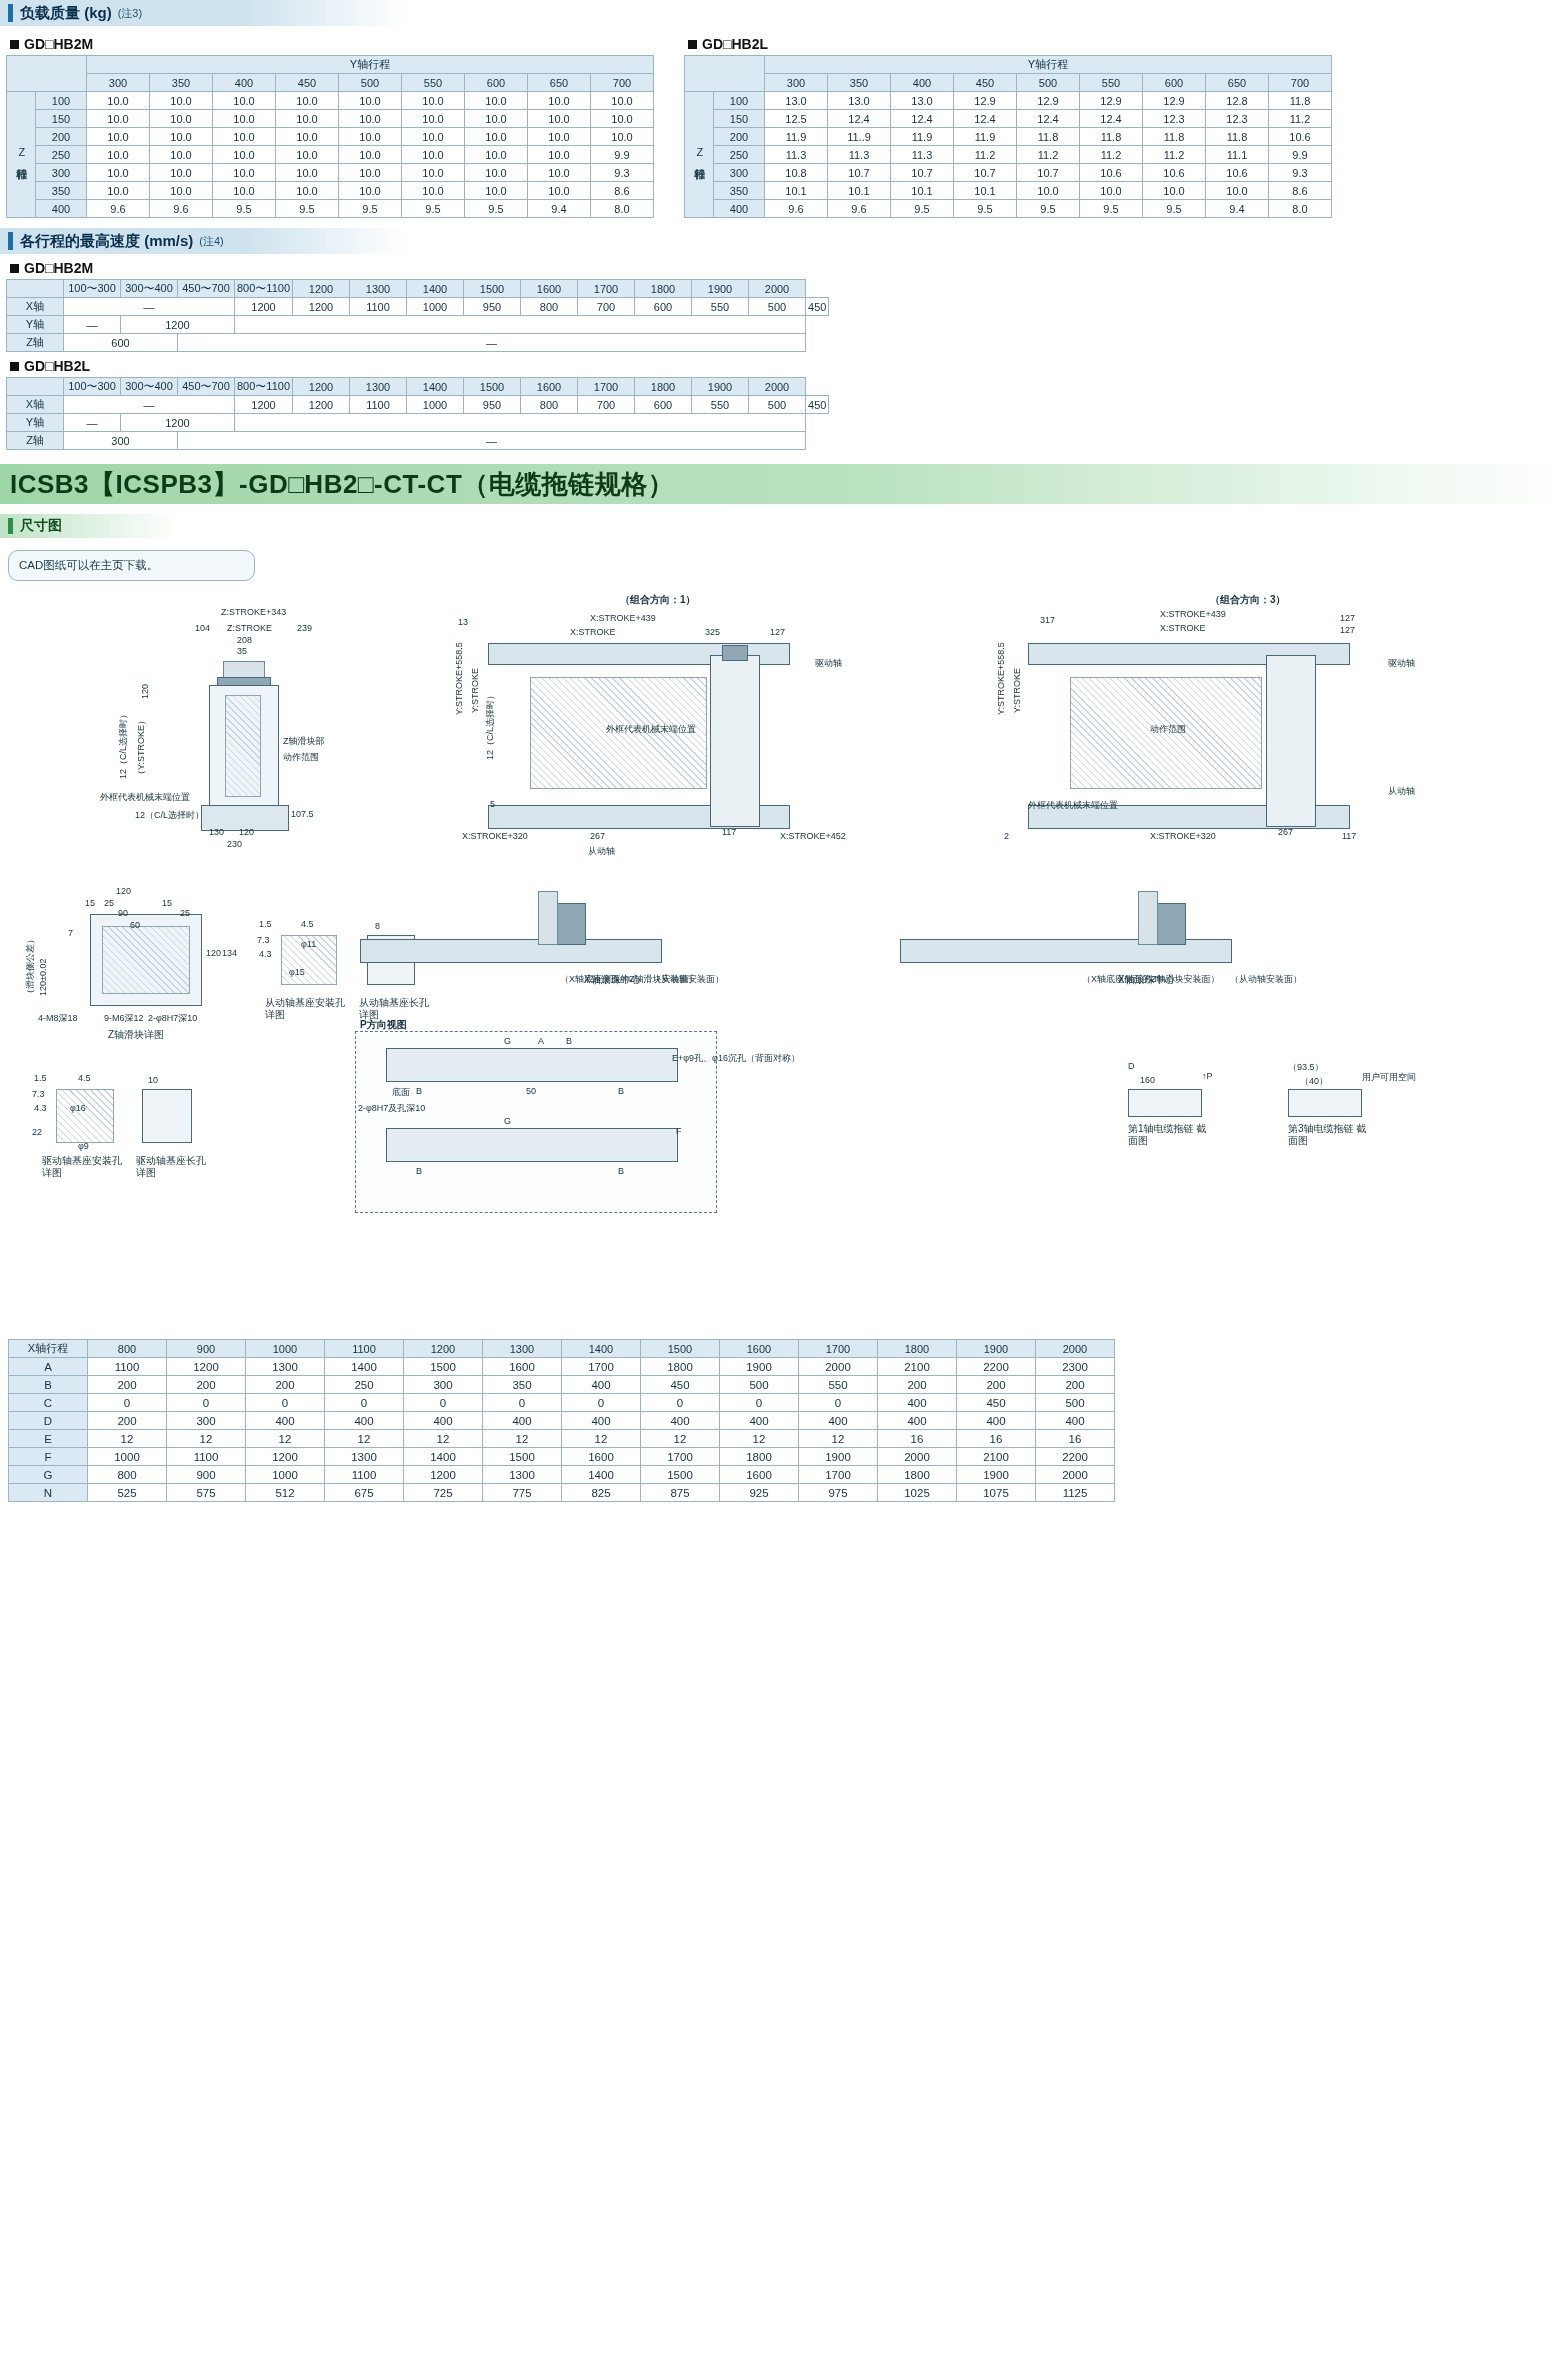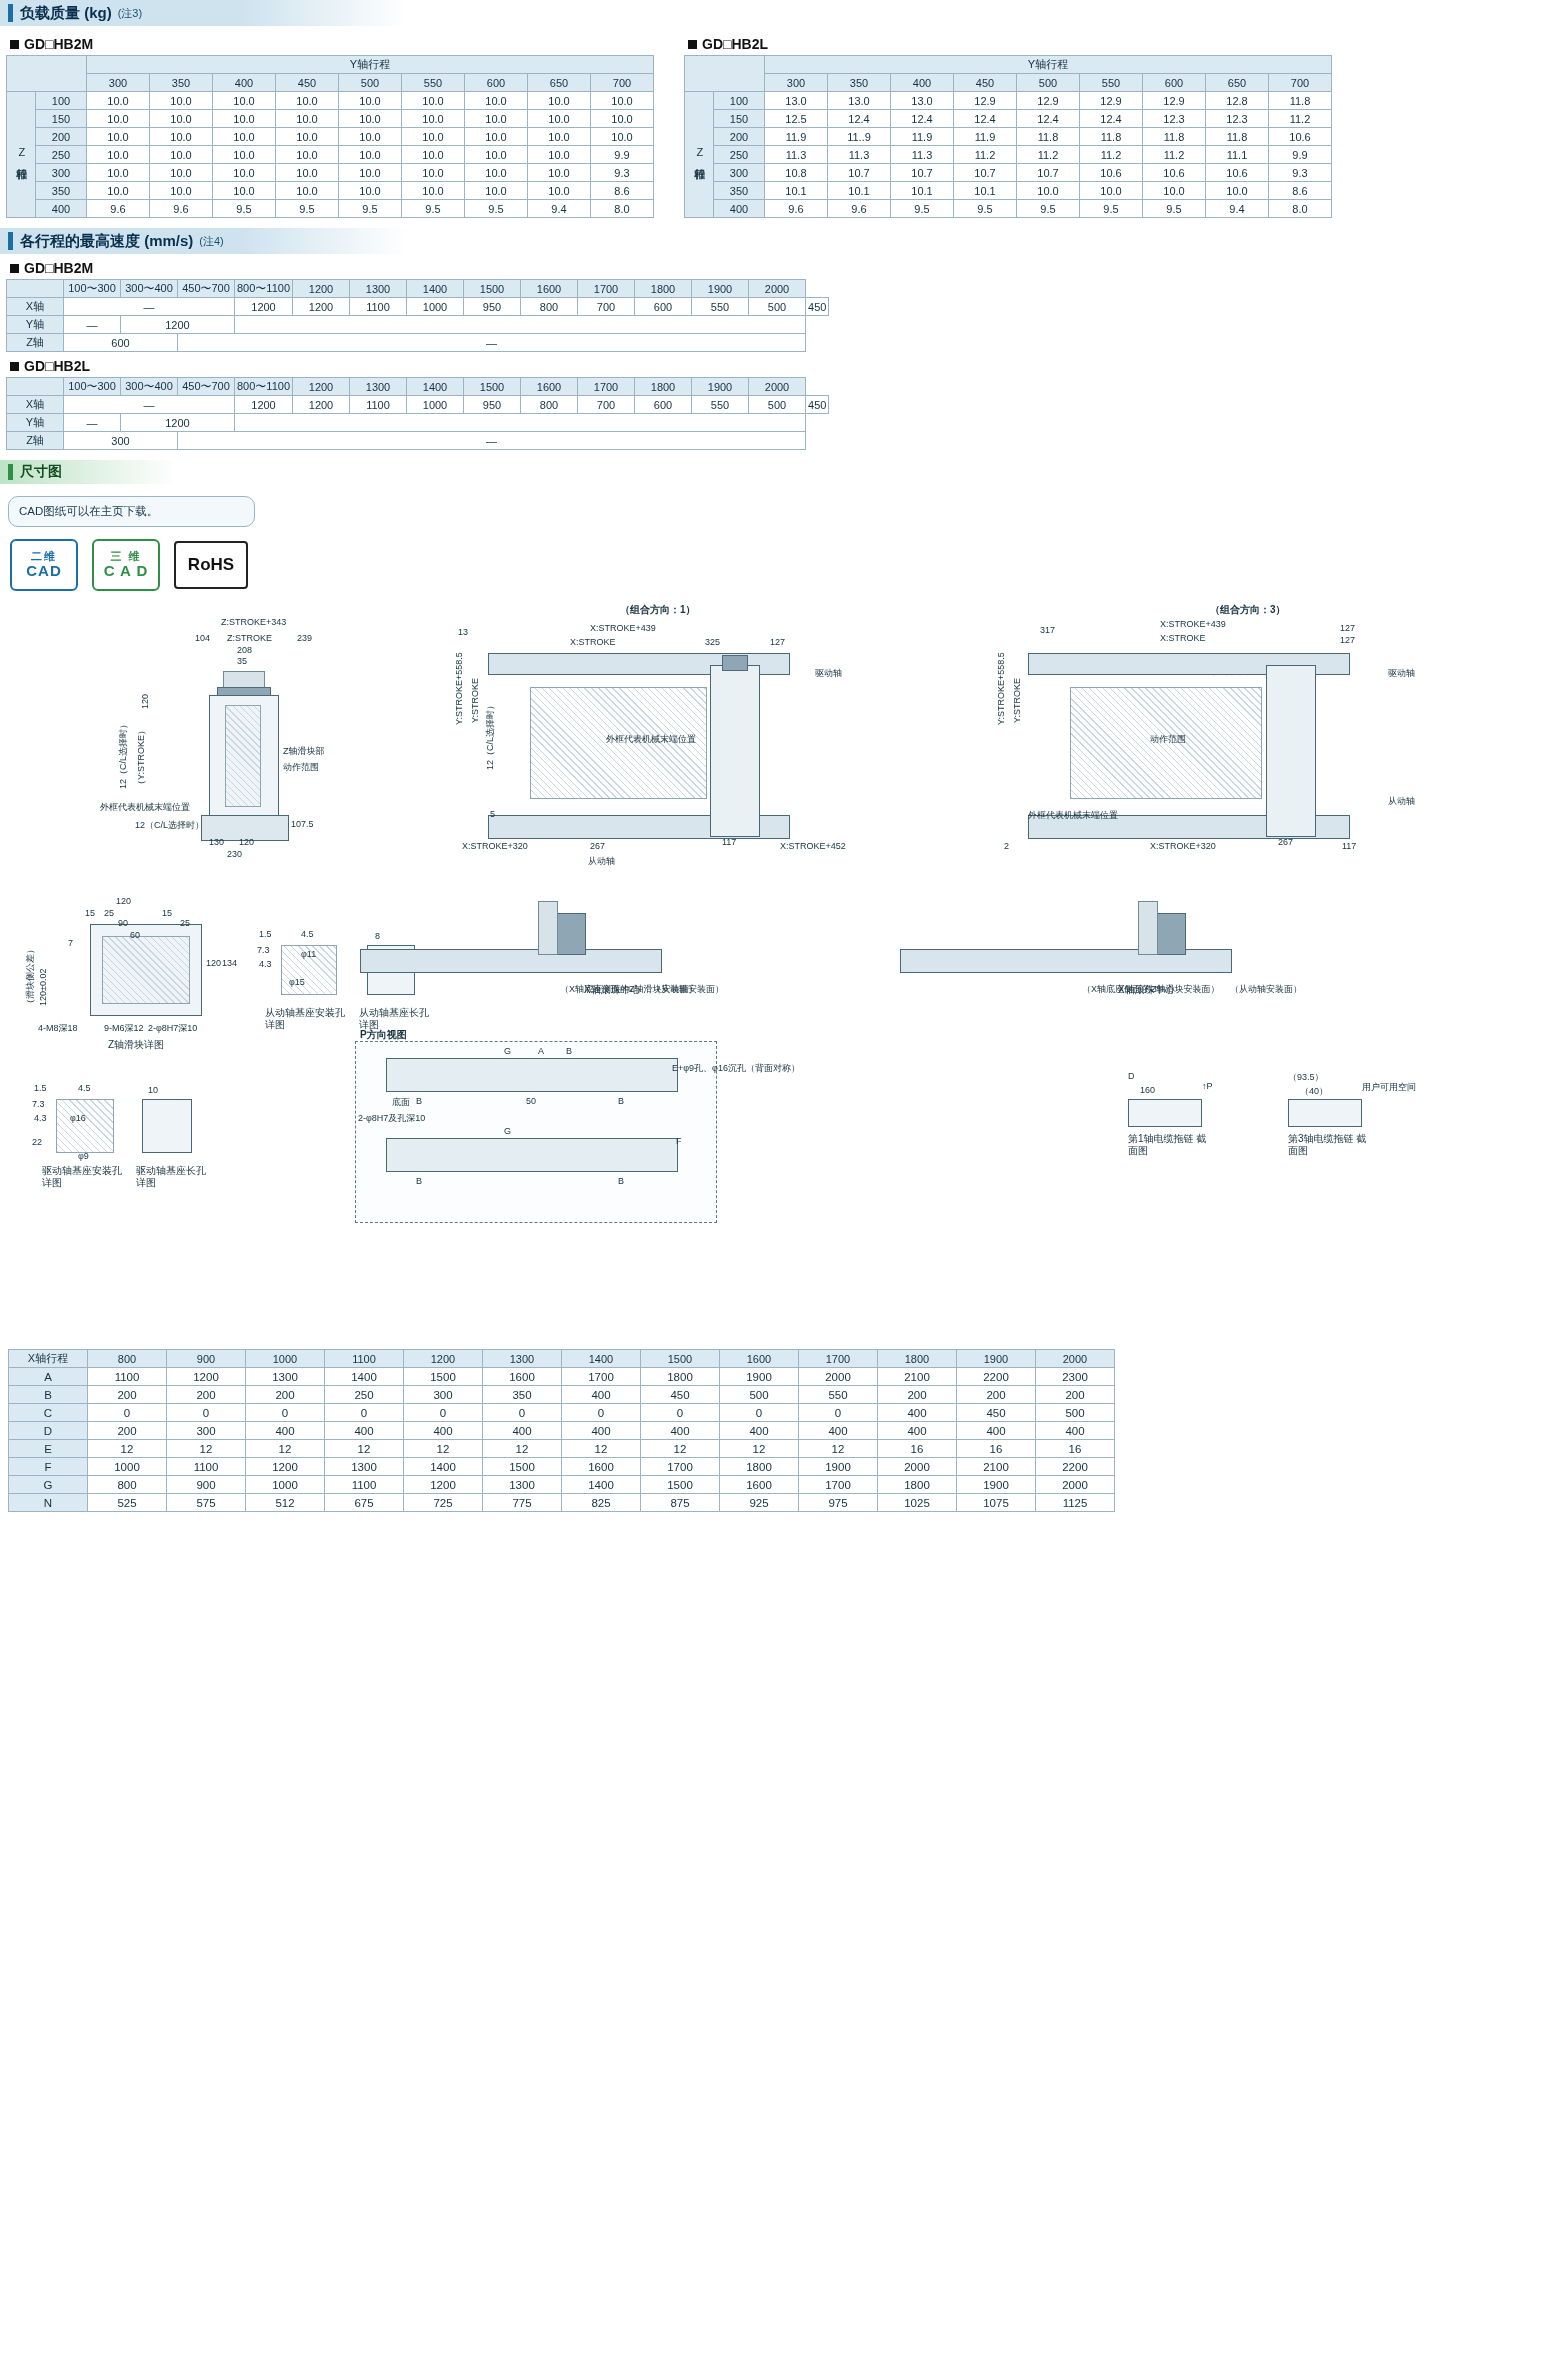--- a/index.html
+++ b/index.html
@@ -456,39 +456,29 @@
           </tr>
           <tr>
             <td class="rowhdr">Z轴</td>
             <td colspan="2">300</td>
             <td colspan="11">—</td>
           </tr>
         </tbody>
       </table>
     </div>
 
+  <div class="title-band">ICSB3【ICSPB3】-GD□HB2□-CT-CT（电缆拖链规格）</div>
 
   <div class="green-head">
     <span class="bar"></span>
     <span>尺寸图</span>
   </div>
 
   <div class="cad-note">CAD图纸可以在主页下载。</div>
 
-  <div class="badges">
-    <div class="badge">
-      <span class="t1">二维</span>
-      <span class="t2">CAD</span>
-    </div>
-    <div class="badge green">
-      <span class="t1">三 维</span>
-      <span class="t2">C A D</span>
-    </div>
-    <div class="rohs">RoHS</div>
-  </div>
 
 
   <div class="draw-wrap">
 
     <div style="position:absolute;left:195px;top:18px;width:230px;height:250px;">
       <div class="dim-label" style="left:26px;top:-2px;">Z:STROKE+343</div>
       <div class="dim-label" style="left:0px;top:14px;">104</div>
       <div class="dim-label" style="left:32px;top:14px;">Z:STROKE</div>
       <div class="dim-label" style="left:102px;top:14px;">239</div>
       <div class="dim-label" style="left:42px;top:26px;">208</div>

